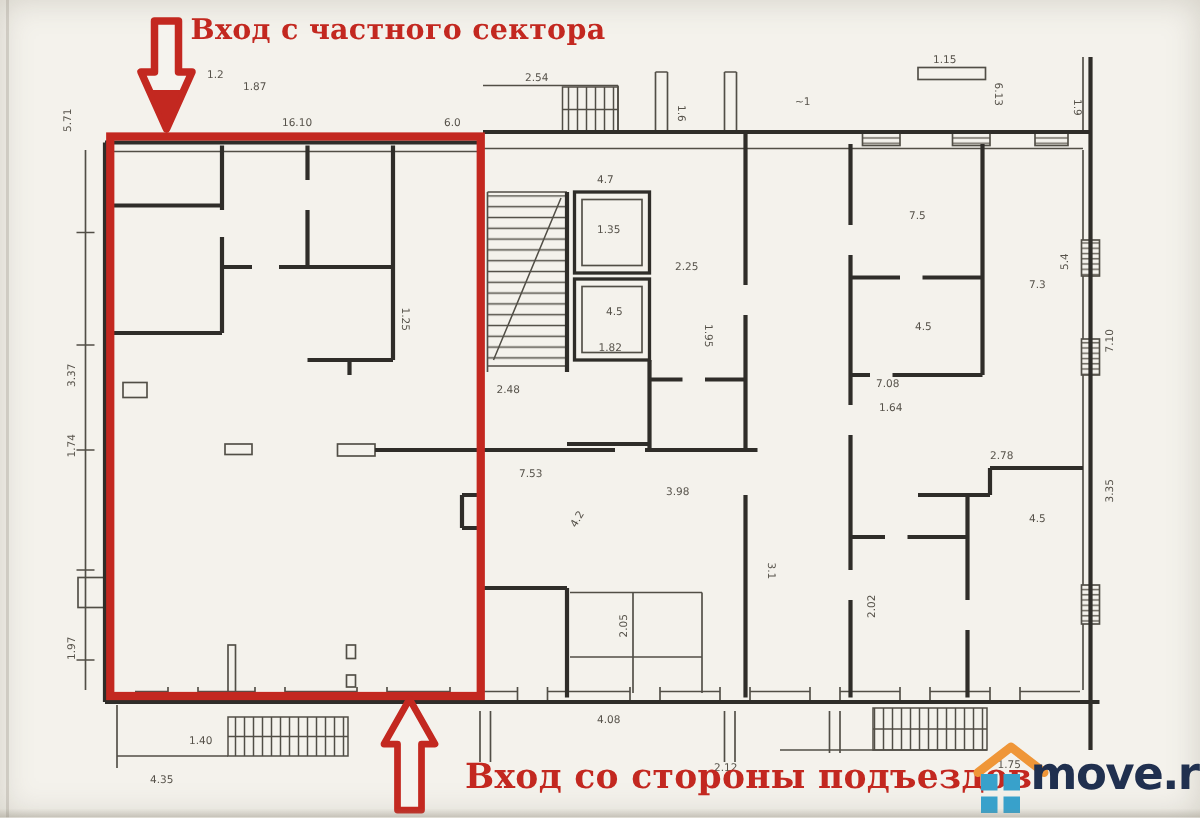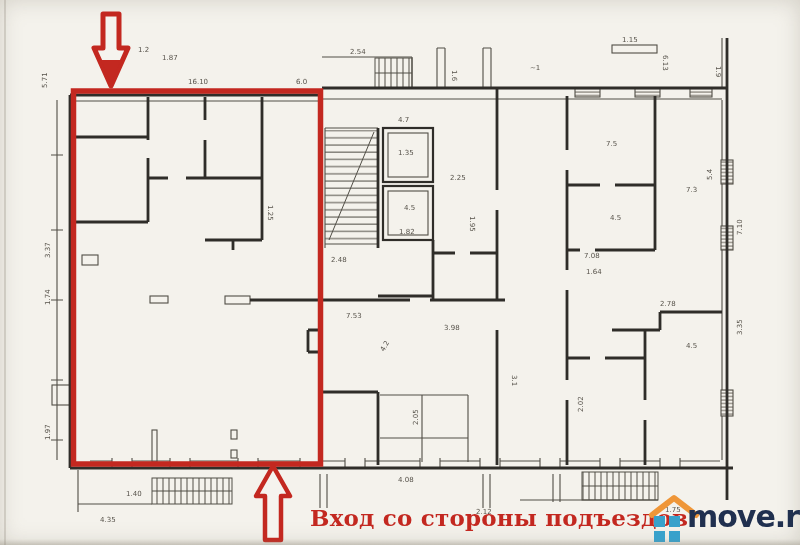--- a/index.html
+++ b/index.html
@@ -165,20 +165,21 @@
     </g>
     <g>
       <path d="M103,14 H119 V48 H128 L111,86 L94,48 H103 Z" fill="#f5f3ee" stroke="#c32820" stroke-width="5" stroke-linejoin="round"></path>
       <path d="M101,60 L121,60 L111,84 Z" fill="#c32820"></path>
     </g>
     <g>
       <path d="M265,540 V496 H256 L273,466 L290,496 H281 V540 Z" fill="#f5f3ee" stroke="#c32820" stroke-width="4.5" stroke-linejoin="round"></path>
     </g>
   </svg>
 
+  <div class="red-label top">Вход с частного сектора</div>
   <div class="red-label bottom">Вход со стороны подъездов</div>
 
   <div class="watermark">
     <svg width="56" height="48">
       <path d="M7,21 L29,4 L51,21" fill="none" stroke="#ef9638" stroke-width="6" stroke-linecap="round" stroke-linejoin="round"></path>
       <rect x="9" y="22" width="11" height="11" fill="#38a1cb"></rect>
       <rect x="24" y="22" width="11" height="11" fill="#38a1cb"></rect>
       <rect x="9" y="37" width="11" height="11" fill="#38a1cb"></rect>
       <rect x="24" y="37" width="11" height="11" fill="#38a1cb"></rect>
     </svg>

